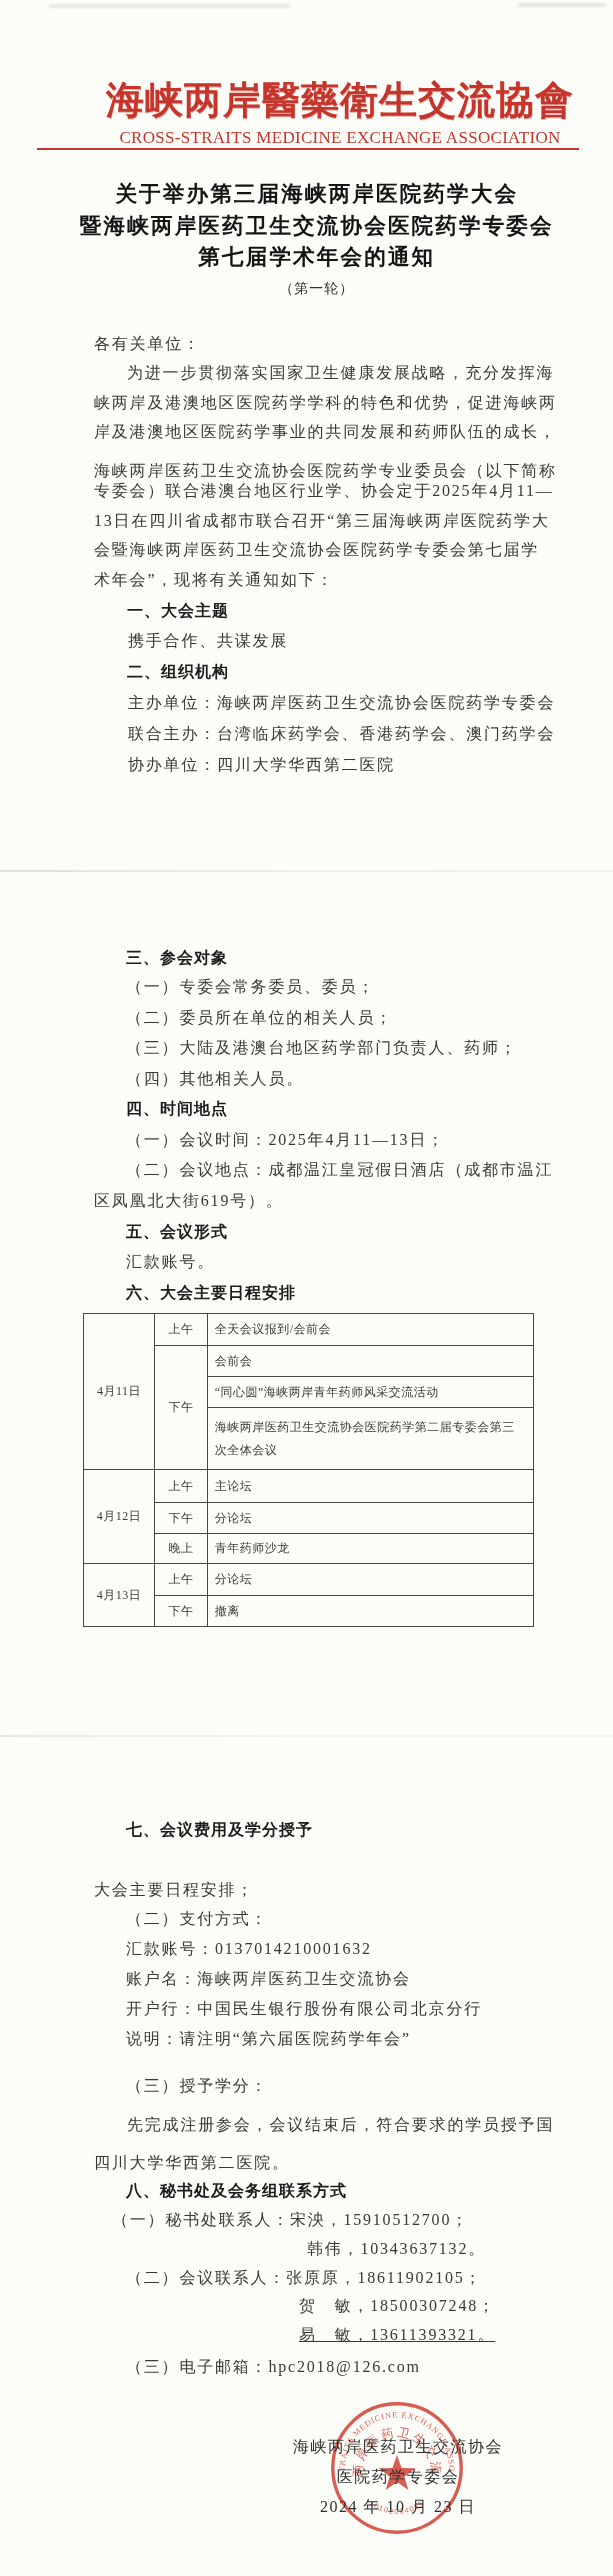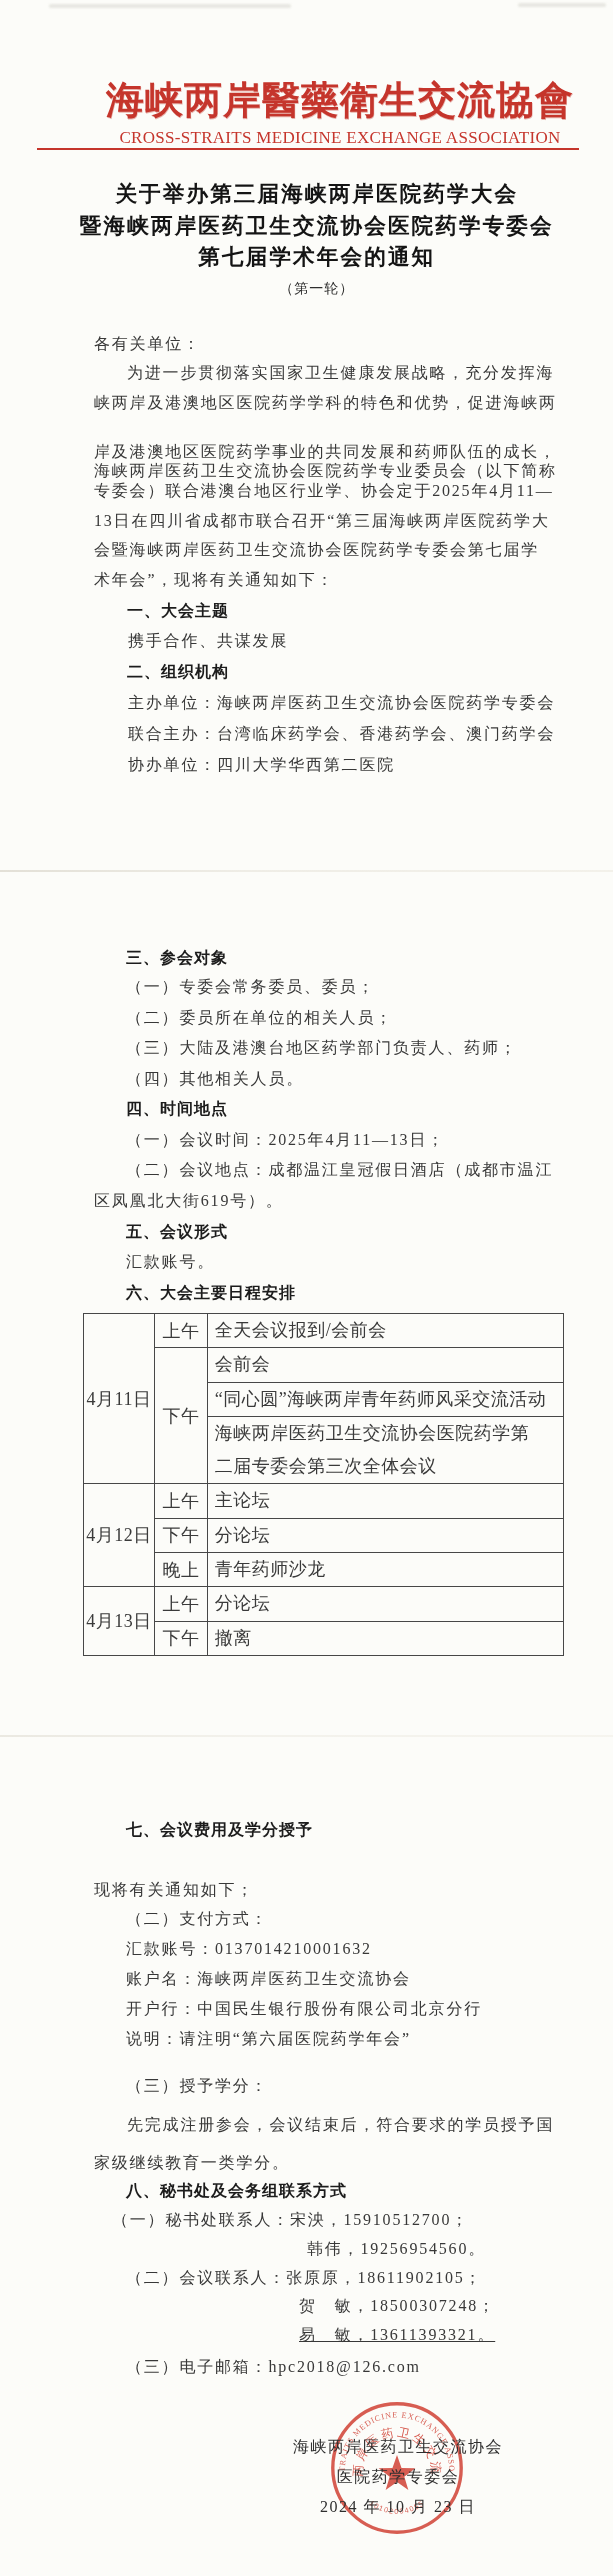--- a/index.html
+++ b/index.html
@@ -53,21 +53,21 @@
     font-weight:700;font-size:16px;letter-spacing:1px;color:#1c1c1c;
     white-space:nowrap;line-height:1;
   }
   
   .sched{
     position:absolute;left:83px;top:1313px;
     border-collapse:collapse;table-layout:fixed;
   }
   .sched td{
     border:1px solid #474747;
-    font-size:18px;letter-spacing:0.5px;color:#3a3a3a;
+    font-size:12px;letter-spacing:0.5px;color:#3a3a3a;
     padding:0;vertical-align:middle;
   }
   .sched td.c{text-align:center;white-space:nowrap;}
   .sched td.e{padding-left:6.7px;padding-right:17px;text-align:left;line-height:1.85;}
   .sched td.nw{white-space:nowrap;}
   
   .sig{
     position:absolute;width:268px;left:264px;text-align:center;
     font-size:16px;letter-spacing:1.5px;color:#2f2f2f;white-space:nowrap;line-height:1;
   }
@@ -88,21 +88,21 @@
   <div class="red-rule" style="background:#c5352c;"></div>
 
   <div class="title-line" style="top:179px;">关于举办第三届海峡两岸医院药学大会</div>
   <div class="title-line" style="top:211px;">暨海峡两岸医药卫生交流协会医院药学专委会</div>
   <div class="title-line" style="top:242px;">第七届学术年会的通知</div>
   <div class="round-line" style="top:280px;">（第一轮）</div>
 
   <div class="ln" style="left:94px;top:336px;">各有关单位：</div>
   <div class="ln" style="left:127px;top:365px;">为进一步贯彻落实国家卫生健康发展战略，充分发挥海</div>
   <div class="ln" style="left:94px;top:395px;">峡两岸及港澳地区医院药学学科的特色和优势，促进海峡两</div>
-  <div class="ln" style="left:94px;top:444px;">岸及港澳地区医院药学事业的共同发展和药师队伍的成长，</div>
+  <div class="ln" style="left:94px;top:424px;">岸及港澳地区医院药学事业的共同发展和药师队伍的成长，</div>
   <div class="ln" style="left:94px;top:463px;">海峡两岸医药卫生交流协会医院药学专业委员会（以下简称</div>
   <div class="ln" style="left:94px;top:483px;">专委会）联合港澳台地区行业学、协会定于2025年4月11—</div>
   <div class="ln" style="left:94px;top:513px;">13日在四川省成都市联合召开“第三届海峡两岸医院药学大</div>
   <div class="ln" style="left:94px;top:542px;">会暨海峡两岸医药卫生交流协会医院药学专委会第七届学</div>
   <div class="ln" style="left:94px;top:572px;">术年会”，现将有关通知如下：</div>
 
   <div class="hd" style="left:127px;top:603px;">一、大会主题</div>
   <div class="ln" style="left:128px;top:633px;">携手合作、共谋发展</div>
 
   <div class="hd" style="left:127px;top:664px;">二、组织机构</div>
@@ -167,33 +167,33 @@
       <td class="e nw">分论坛</td>
     </tr>
     <tr style="height:31px">
       <td class="c">下午</td>
       <td class="e nw">撤离</td>
     </tr>
   </tbody>
     </table>
 
   <div class="hd" style="left:126px;top:1822px;">七、会议费用及学分授予</div>
-  <div class="ln" style="left:94px;top:1882px;">现将有关通知如下；</div>
+  <div class="ln" style="left:94px;top:1882px;">大会主要日程安排；</div>
   <div class="ln" style="left:126px;top:1911px;">（二）支付方式：</div>
   <div class="ln" style="left:126px;top:1941px;">汇款账号：0137014210001632</div>
   <div class="ln" style="left:126px;top:1971px;">账户名：海峡两岸医药卫生交流协会</div>
   <div class="ln" style="left:126px;top:2001px;">开户行：中国民生银行股份有限公司北京分行</div>
   <div class="ln" style="left:126px;top:2031px;">说明：请注明“第六届医院药学年会”</div>
   <div class="ln" style="left:126px;top:2078px;">（三）授予学分：</div>
   <div class="ln" style="left:127px;top:2117px;">先完成注册参会，会议结束后，符合要求的学员授予国</div>
-  <div class="ln" style="left:94px;top:2155px;">家级继续教育一类学分。</div>
+  <div class="ln" style="left:94px;top:2155px;">四川大学华西第二医院。</div>
 
   <div class="hd" style="left:126px;top:2183px;">八、秘书处及会务组联系方式</div>
   <div class="ln" style="left:112px;top:2212px;">（一）秘书处联系人：宋泱，15910512700；</div>
-  <div class="ln" style="left:307px;top:2241px;">韩伟，19256954560。</div>
+  <div class="ln" style="left:307px;top:2241px;">韩伟，10343637132。</div>
   <div class="ln" style="left:126px;top:2270px;">（二）会议联系人：张原原，18611902105；</div>
   <div class="ln" style="left:299px;top:2298px;">贺　敏，18500307248；</div>
   <div class="ln" style="left:299px;top:2327px;text-decoration:underline;">易　敏，13611393321。</div>
   <div class="ln" style="left:126px;top:2359px;">（三）电子邮箱：hpc2018@126.com</div>
 
   <svg class="stamp" width="140" height="140" viewBox="0 0 290 290">
     <defs>
       <path id="arcTop" d="M 37,148 A 108,108 0 1 1 253,148" fill="none"></path>
       <path id="arcCn" d="M 73,152 A 72,72 0 1 1 217,152" fill="none"></path>
       <path id="arcBottom" d="M 53,148 A 92,92 0 1 0 237,148" fill="none"></path>

